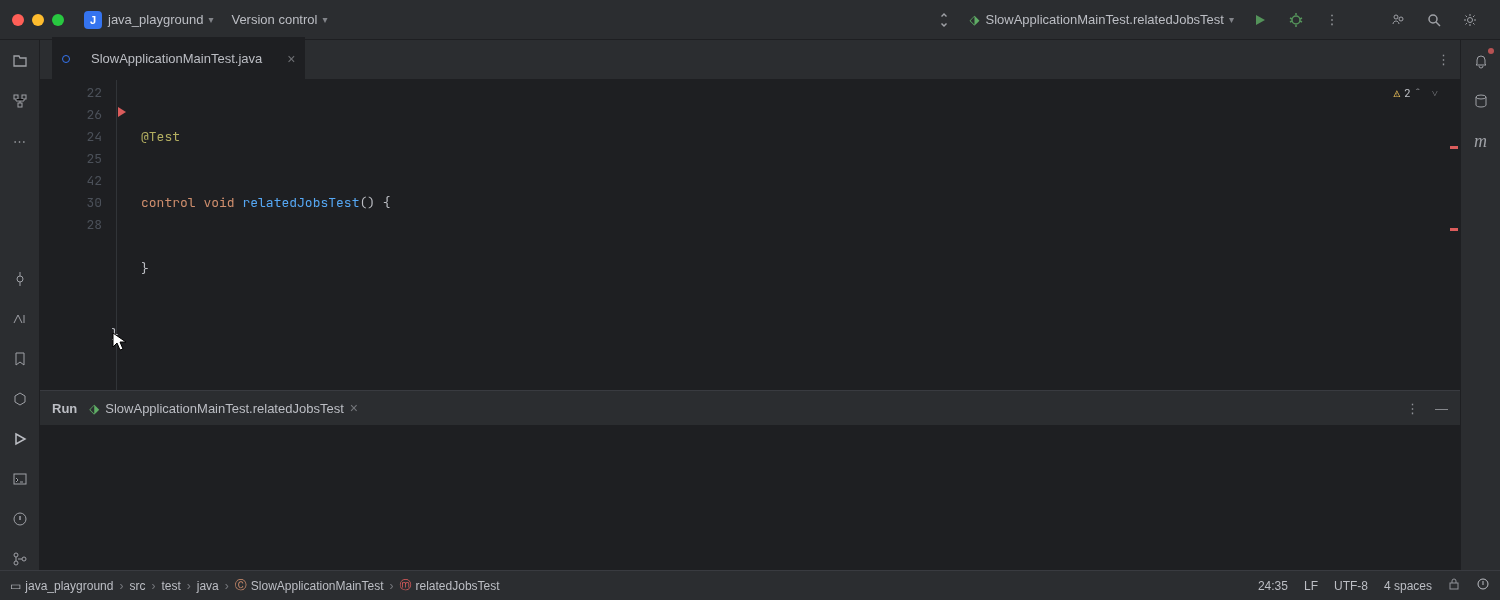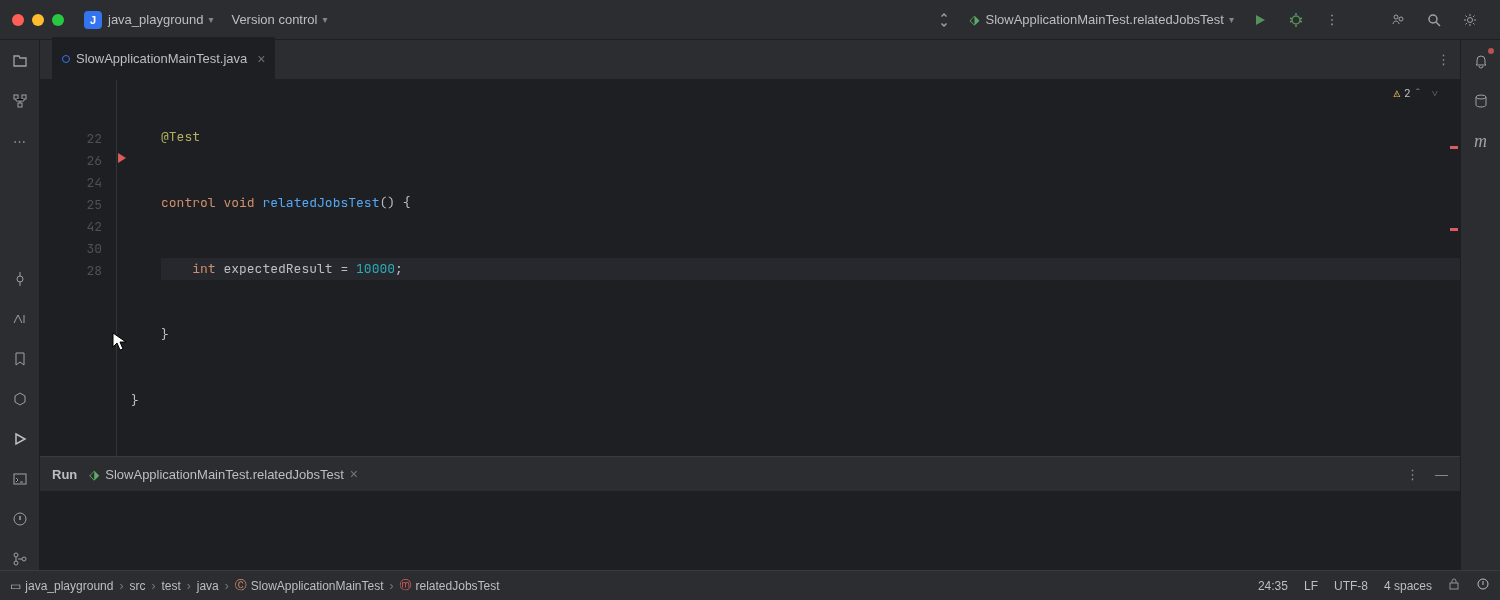--- a/index.html
+++ b/index.html
@@ -52,32 +52,32 @@
 
 .tab-row {
   height: 40px; background: #2b2d30;
   display: flex; align-items: center; padding-left: 12px;
   border-bottom: 1px solid #1e1f22;
 }
 .tab {
   display: flex; align-items: center; height: 46px;
   padding: 0 10px; background: #1e1f22;
   border-bottom: 2px solid #3574f0;
-  gap: 6px; position: relative;
+  gap: 21px; position: relative;
 }
 .tab-circle { width: 8px; height: 8px; border: 1.5px solid #3574f0; border-radius: 50%; }
 .tab-close { opacity: 0.5; font-size: 14px; margin-left: 4px; cursor: pointer; }
 .tab-row .spacer {margin-right:auto;}
 .tab-menu { margin-right: 10px; opacity: 0.7; cursor: pointer; }
 
 .editor { flex: 0 0 200px; display: flex; background: #1e1f22; position: relative; font-family: "JetBrains Mono", Menlo, monospace; font-size: 13px; }
-.gutter { width: 76px; text-align: right; padding-right: 14px; color: #4b5059; line-height: 22px; padding-top: 2px; position: relative; margin-top: 46px; }
+.gutter { width: 76px; text-align: right; padding-right: 14px; color: #4b5059; line-height: 22px; padding-top: 2px; position: relative; }
 .gutter-line { height: 22px; position: relative; }
 .gutter-rerun { position: absolute; right: -12px; top: 23px; color: #db5c5c; font-size: 11px; }
-.code { flex: 1; padding-top: 2px; line-height: 22px; white-space: pre; padding-left: 44px; border-left: 1px solid #313438; }
+.code { flex: 1; padding-top: 2px; line-height: 22px; white-space: pre; padding-left: 24px; border-left: 1px solid #313438; }
 .code-line { height: 22px; }
 .code-line.hl { background: #26282e; }
 .kw { color: #cf8e6d; }
 .ann { color: #b3ae60; }
 .meth { color: #56a8f5; }
 .type { color: #bcbec4; }
 .name { color: #bcbec4; }
 .num { color: #2aacb8; }
 .id { color: #c77dbb; font-style: italic; }
 .static { font-style: italic; }
@@ -268,21 +268,20 @@
         <div class="gutter-line">28</div>
         <div class="gutter-rerun">
           <svg width="12" height="12">
               <path d="M2 1l8 5-8 5z" fill="#db5c5c"></path>
             </svg>
         </div>
       </div>
       <div class="code">
         <div class="code-line"><span class="ann">@Test</span></div>
         <div class="code-line"><span class="kw">control</span> <span class="kw">void</span> <span class="meth">relatedJobsTest</span>() {</div>
-        <div class="code-line hl">    <span class="kw">int</span> <span class="name">expectedResult</span> = <span class="num">10000</span>;</div>
         <div class="code-line">}</div>
         <div class="code-line" style="padding-left:0;margin-left:-30px">}</div>
       </div>
       <div class="warn-badge">
         <span class="tri">⚠</span>
         <span>2</span>
         <span class="up-down">ˆ ˅</span>
       </div>
       <div class="editor-right-gutter">
         <div class="err-mark" style="top:66px"></div>

